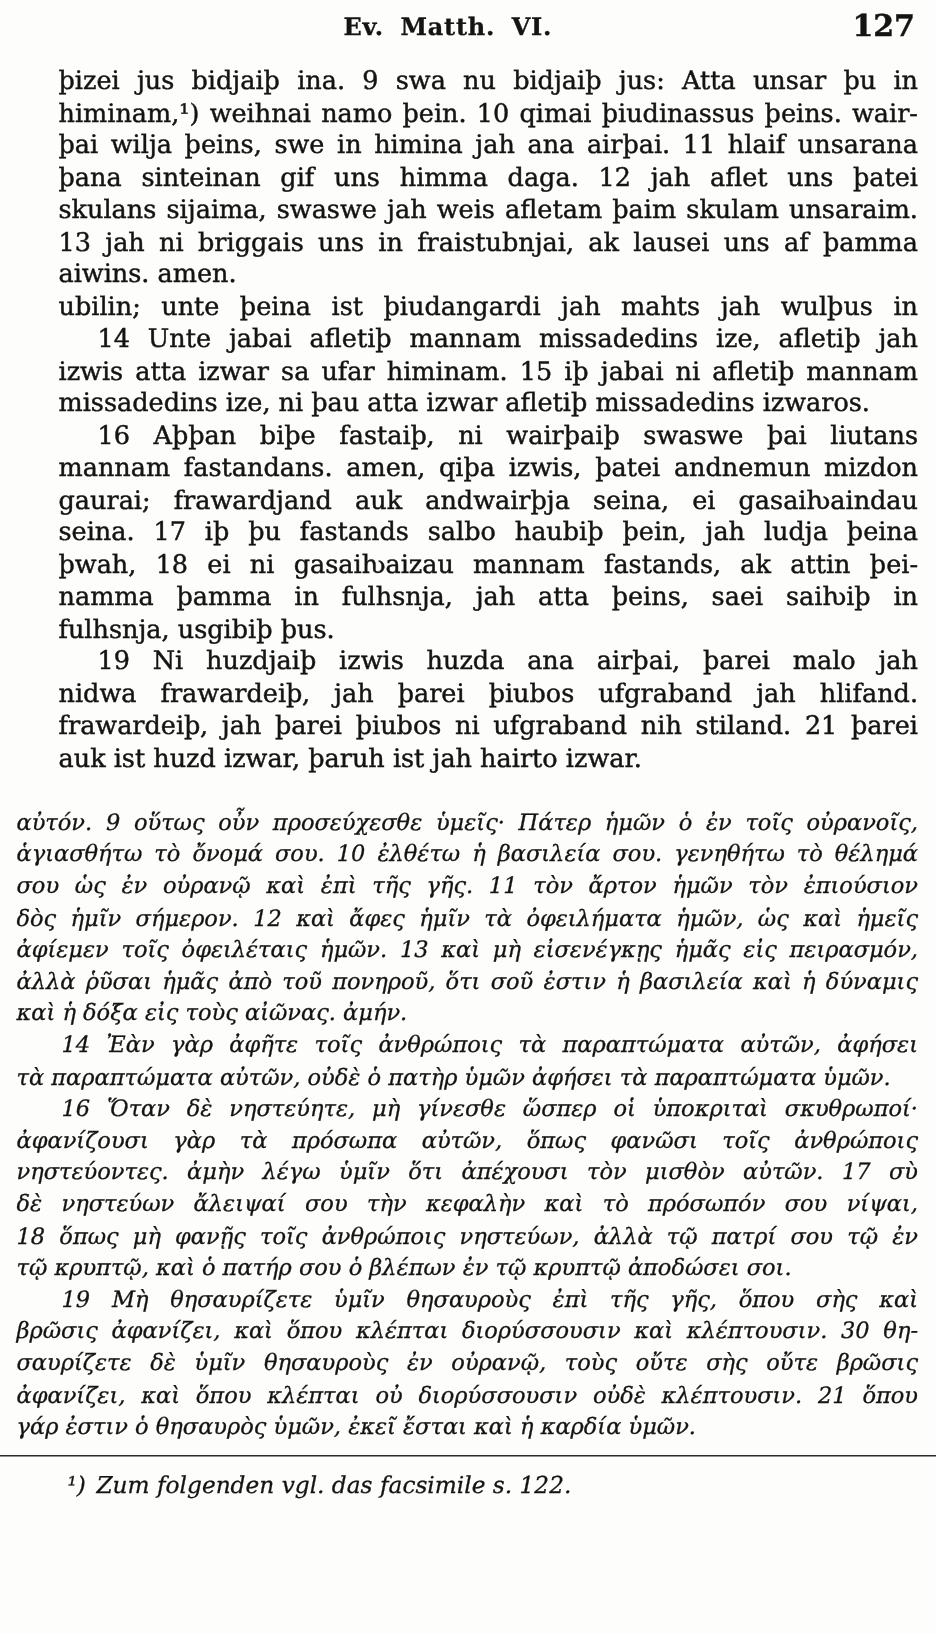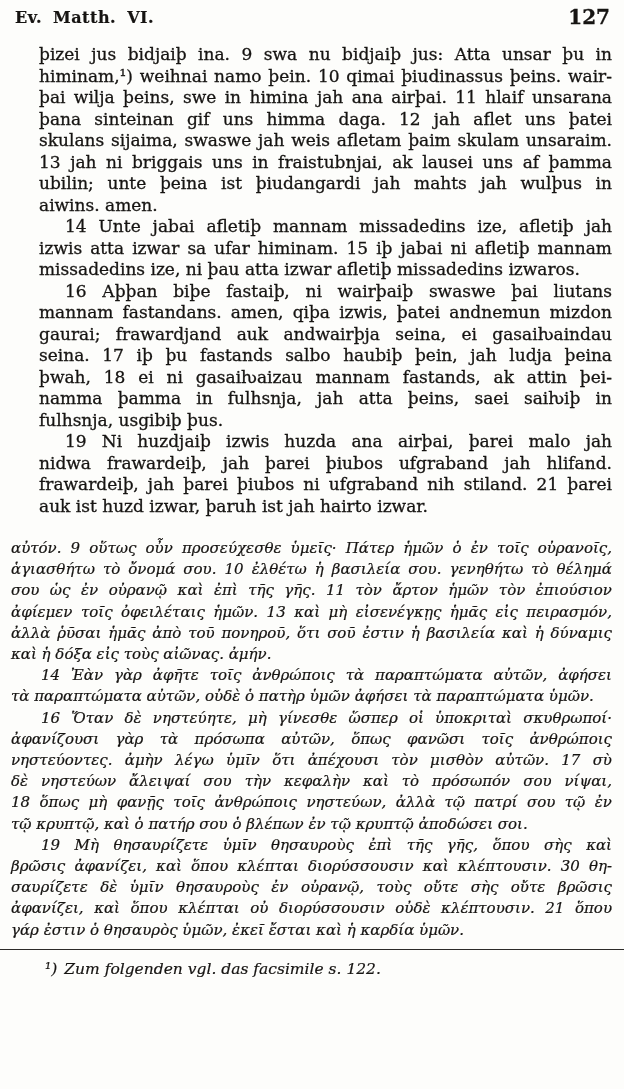--- a/index.html
+++ b/index.html
@@ -11,21 +11,21 @@
     padding: 8px 12px 0 11px;
     background: #fdfdfb;
     color: #161412;
     font-family: "DejaVu Serif", "Liberation Serif", serif;
     overflow: hidden;
   }
   
   .header { position: relative; height: 24px; }
   .running-title {
     position: absolute; left: 4px; right: 30px;
-    text-align: left;
+    text-align: center;
     font-size: 16px; font-weight: bold;
     letter-spacing: 0.5px; word-spacing: 5px;
     -webkit-text-stroke: 0.2px currentColor;
   }
   .page-number {
     position: absolute; right: 2px; top: -3px;
     font-size: 20px; font-weight: bold;
     -webkit-text-stroke: 0.3px currentColor;
   }
   
@@ -74,22 +74,22 @@
   </div>
 
   <div class="gothic">
       <div>
         <div class="tline">þizei jus bidjaiþ ina.  9 swa nu bidjaiþ jus: Atta unsar þu in</div>
         <div class="tline">himinam,¹) weihnai namo þein.  10 qimai þiudinassus þeins.  wair-</div>
         <div class="tline">þai wilja þeins, swe in himina jah ana airþai.  11 hlaif unsarana</div>
         <div class="tline">þana sinteinan gif uns himma daga.  12 jah aflet uns þatei</div>
         <div class="tline">skulans sijaima, swaswe jah weis afletam þaim skulam unsaraim.</div>
         <div class="tline">13 jah ni briggais uns in fraistubnjai, ak lausei uns af þamma</div>
+        <div class="tline last">aiwins.  amen.</div>
         <div class="tline">ubilin; unte þeina ist þiudangardi jah mahts jah wulþus in</div>
-        <div class="tline last">aiwins.  amen.</div>
       </div>
       <div>
         <div class="tline indent">14 Unte jabai afletiþ mannam missadedins ize, afletiþ jah</div>
         <div class="tline">izwis atta izwar sa ufar himinam.  15 iþ jabai ni afletiþ mannam</div>
         <div class="tline last">missadedins ize, ni þau atta izwar afletiþ missadedins izwaros.</div>
       </div>
       <div>
         <div class="tline indent">16 Aþþan biþe fastaiþ, ni wairþaiþ swaswe þai liutans</div>
         <div class="tline">mannam fastandans. amen, qiþa izwis, þatei andnemun mizdon</div>
         <div class="tline">gaurai; frawardjand auk andwairþja seina, ei gasaiƕaindau</div>
@@ -104,20 +104,21 @@
         <div class="tline">frawardeiþ, jah þarei þiubos ni ufgraband nih stiland.  21 þarei</div>
         <div class="tline last">auk ist huzd izwar, þaruh ist jah hairto izwar.</div>
       </div>
     </div>
 
   <div class="greek">
       <div>
         <div class="tline">αὐτόν.  9 οὕτως οὖν προσεύχεσθε ὑμεῖς·  Πάτερ ἡμῶν ὁ ἐν τοῖς οὐρανοῖς,</div>
         <div class="tline">ἁγιασθήτω τὸ ὄνομά σου.  10 ἐλθέτω ἡ βασιλεία σου.  γενηθήτω τὸ θέλημά</div>
         <div class="tline">σου ὡς ἐν οὐρανῷ καὶ ἐπὶ τῆς γῆς.  11 τὸν ἄρτον ἡμῶν τὸν ἐπιούσιον</div>
+        <div class="tline">δὸς ἡμῖν σήμερον.  12 καὶ ἄφες ἡμῖν τὰ ὀφειλήματα ἡμῶν, ὡς καὶ ἡμεῖς</div>
         <div class="tline">ἀφίεμεν τοῖς ὀφειλέταις ἡμῶν.  13 καὶ μὴ εἰσενέγκῃς ἡμᾶς εἰς πειρασμόν,</div>
         <div class="tline">ἀλλὰ ῥῦσαι ἡμᾶς ἀπὸ τοῦ πονηροῦ, ὅτι σοῦ ἐστιν ἡ βασιλεία καὶ ἡ δύναμις</div>
         <div class="tline last">καὶ ἡ δόξα εἰς τοὺς αἰῶνας.  ἀμήν.</div>
       </div>
       <div>
         <div class="tline indent">14 Ἐὰν γὰρ ἀφῆτε τοῖς ἀνθρώποις τὰ παραπτώματα αὐτῶν, ἀφήσει</div>
         <div class="tline last">τὰ παραπτώματα αὐτῶν, οὐδὲ ὁ πατὴρ ὑμῶν ἀφήσει τὰ παραπτώματα ὑμῶν.</div>
       </div>
       <div>
         <div class="tline indent">16 Ὅταν δὲ νηστεύητε, μὴ γίνεσθε ὥσπερ οἱ ὑποκριταὶ σκυθρωποί·</div>

